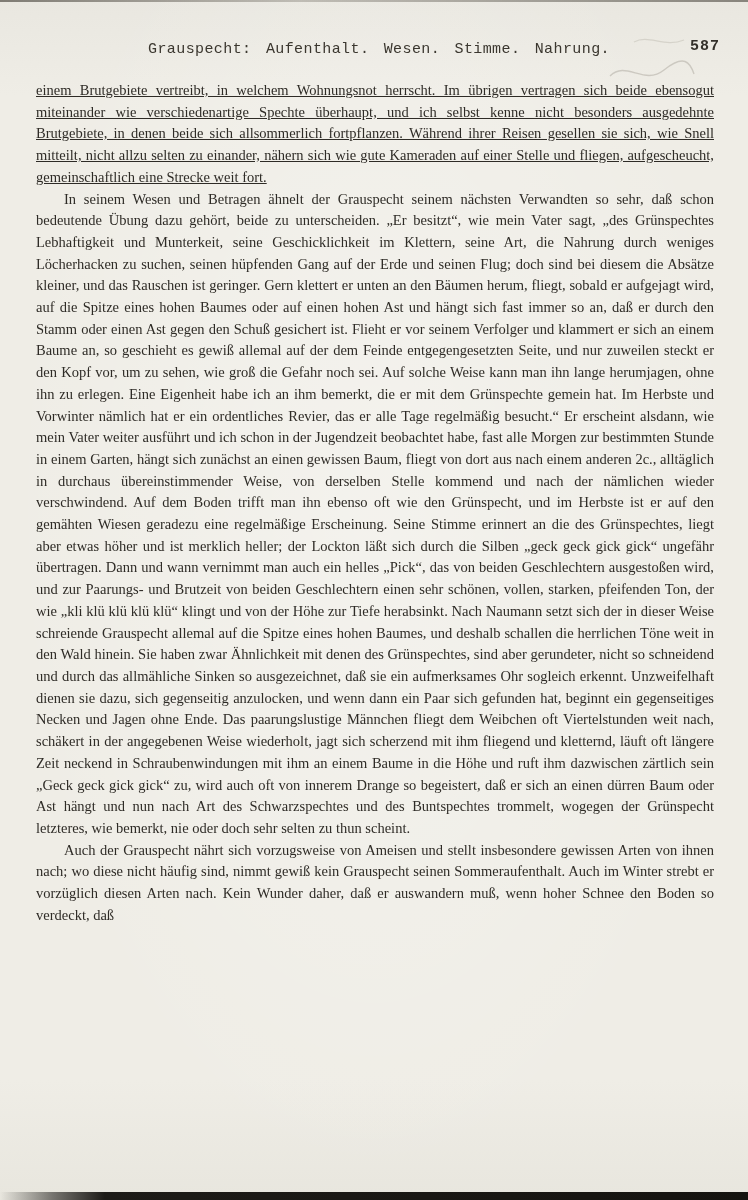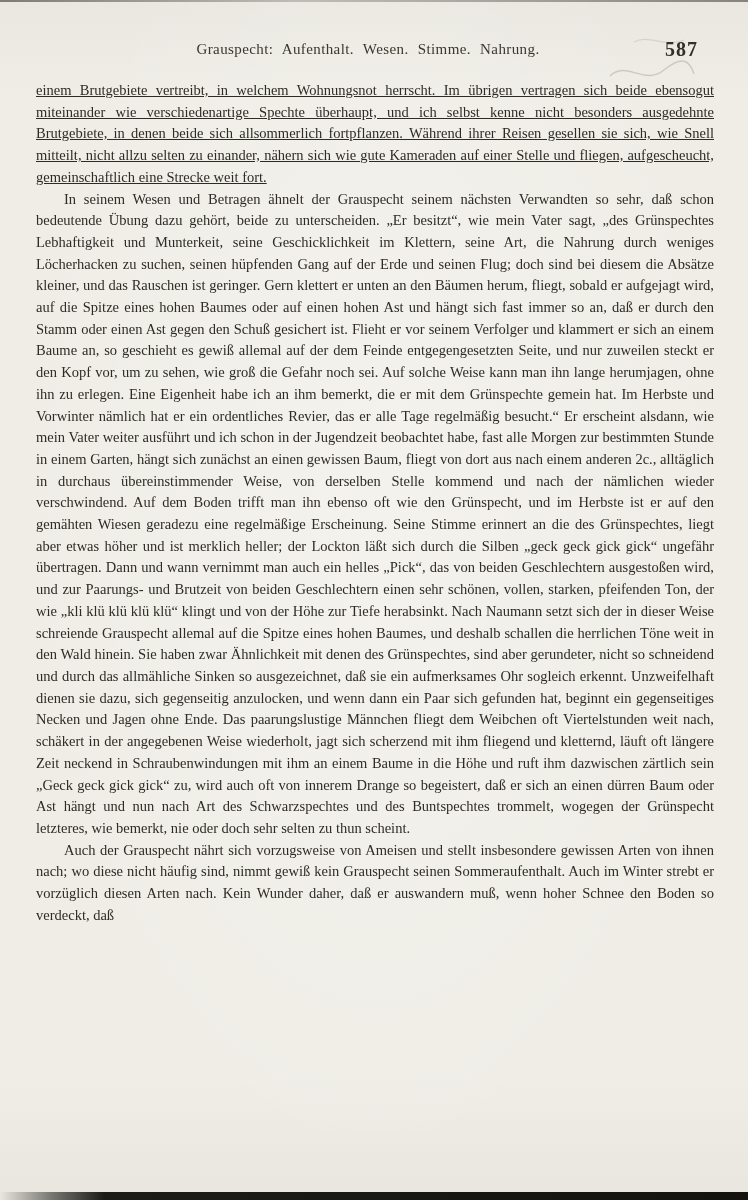--- a/index.html
+++ b/index.html
@@ -35,35 +35,36 @@
   .pencil {
     position: absolute;
     top: 30px;
     right: 52px;
     pointer-events: none;
   }
   .running-head {
     position: absolute;
     top: 41px;
     left: 36px;
-    right: 48px;
+    right: 26px;
     height: 22px;
     font-size: 15px;
+    font-family: Liberation Mono, monospace;
   }
   .head-title {
     text-align: center;
     color: #3b372f;
     letter-spacing: 0.4px;
     word-spacing: 5px;
   }
   .page-number {
     position: absolute;
     right: 2px;
     top: -3px;
-    font-size: 20px;
+    font-size: 15px;
     font-weight: bold;
     letter-spacing: 1px;
     color: #33302a;
   }
   .text-block {
     position: absolute;
     top: 80px;
     left: 36px;
     width: 678px;
     text-align: justify;

